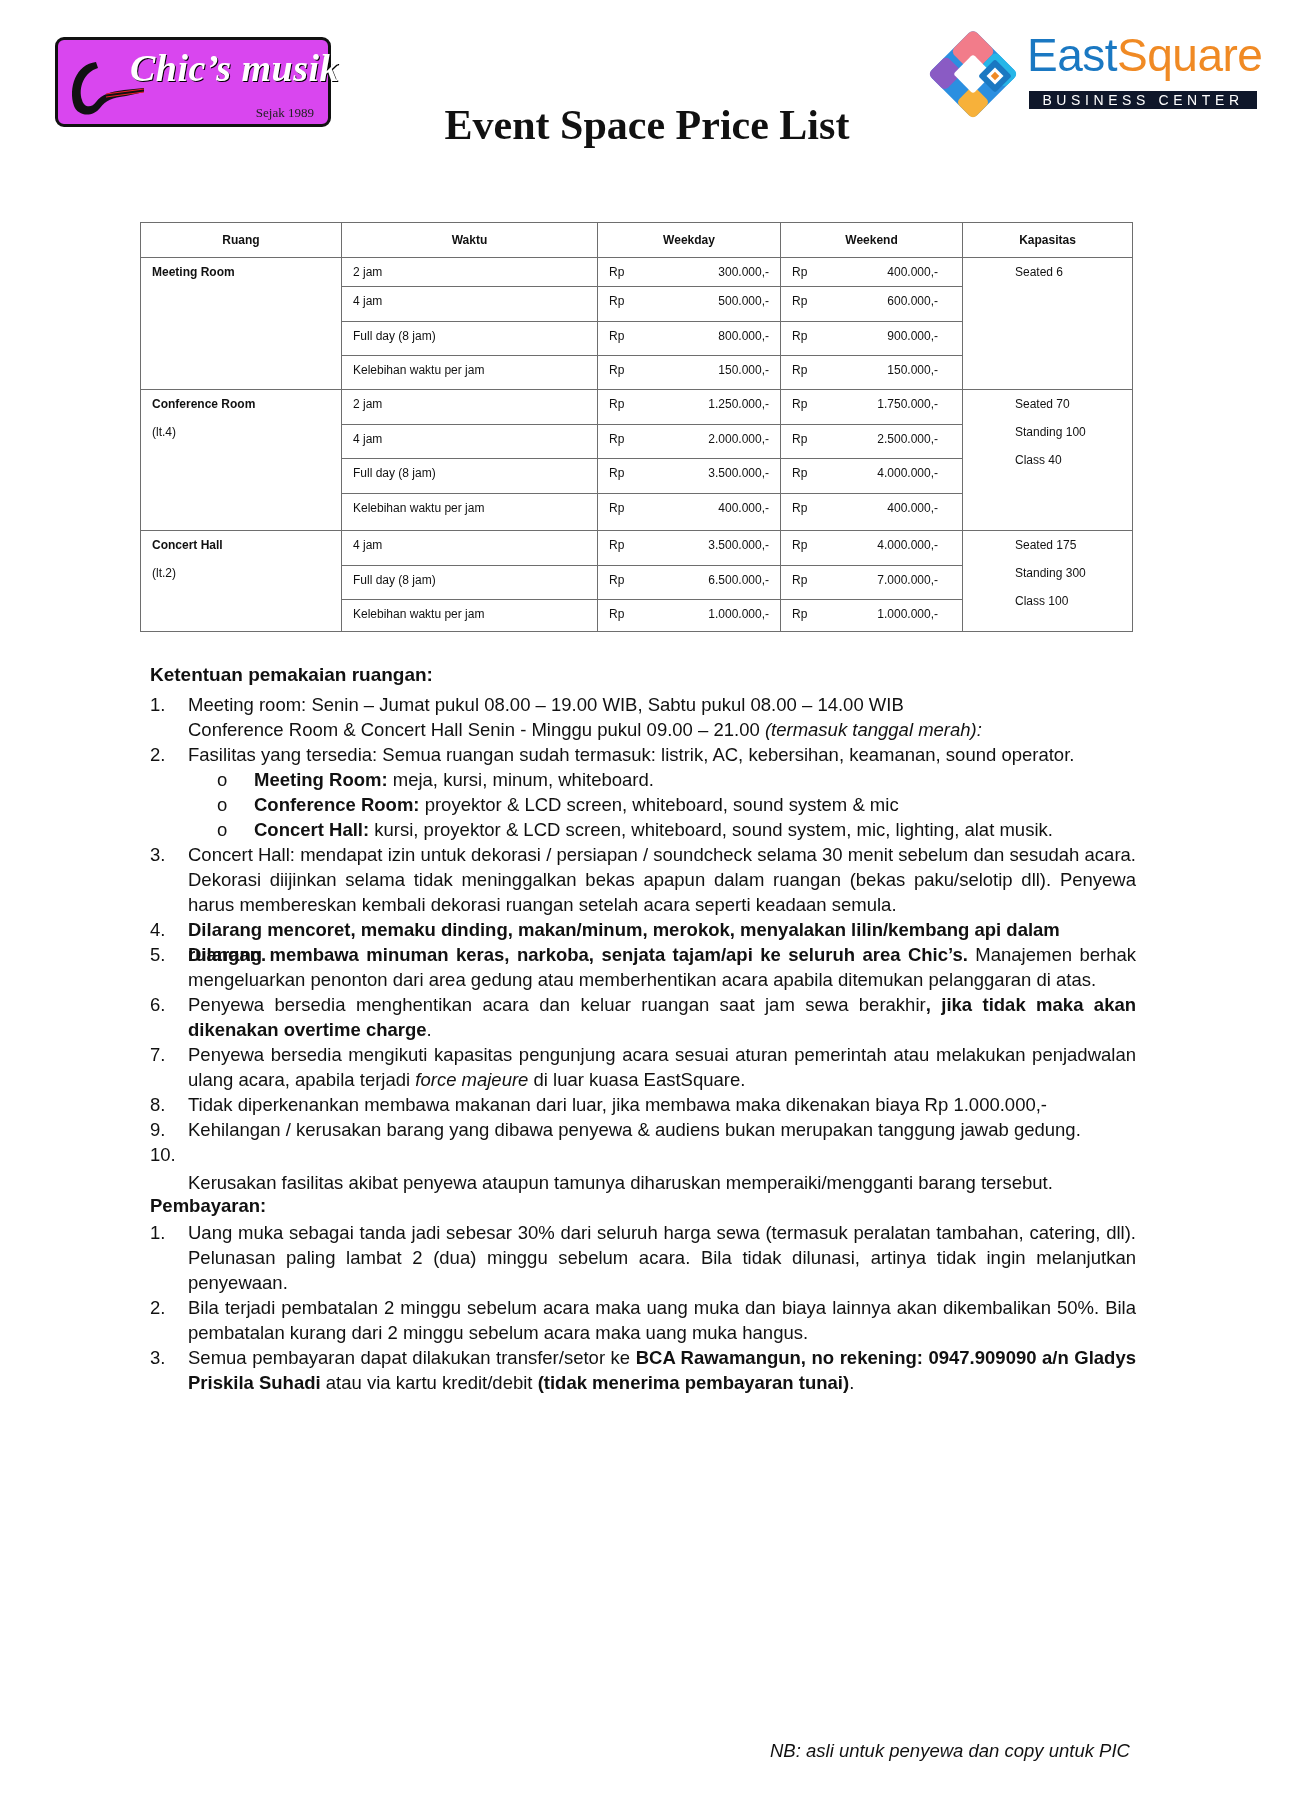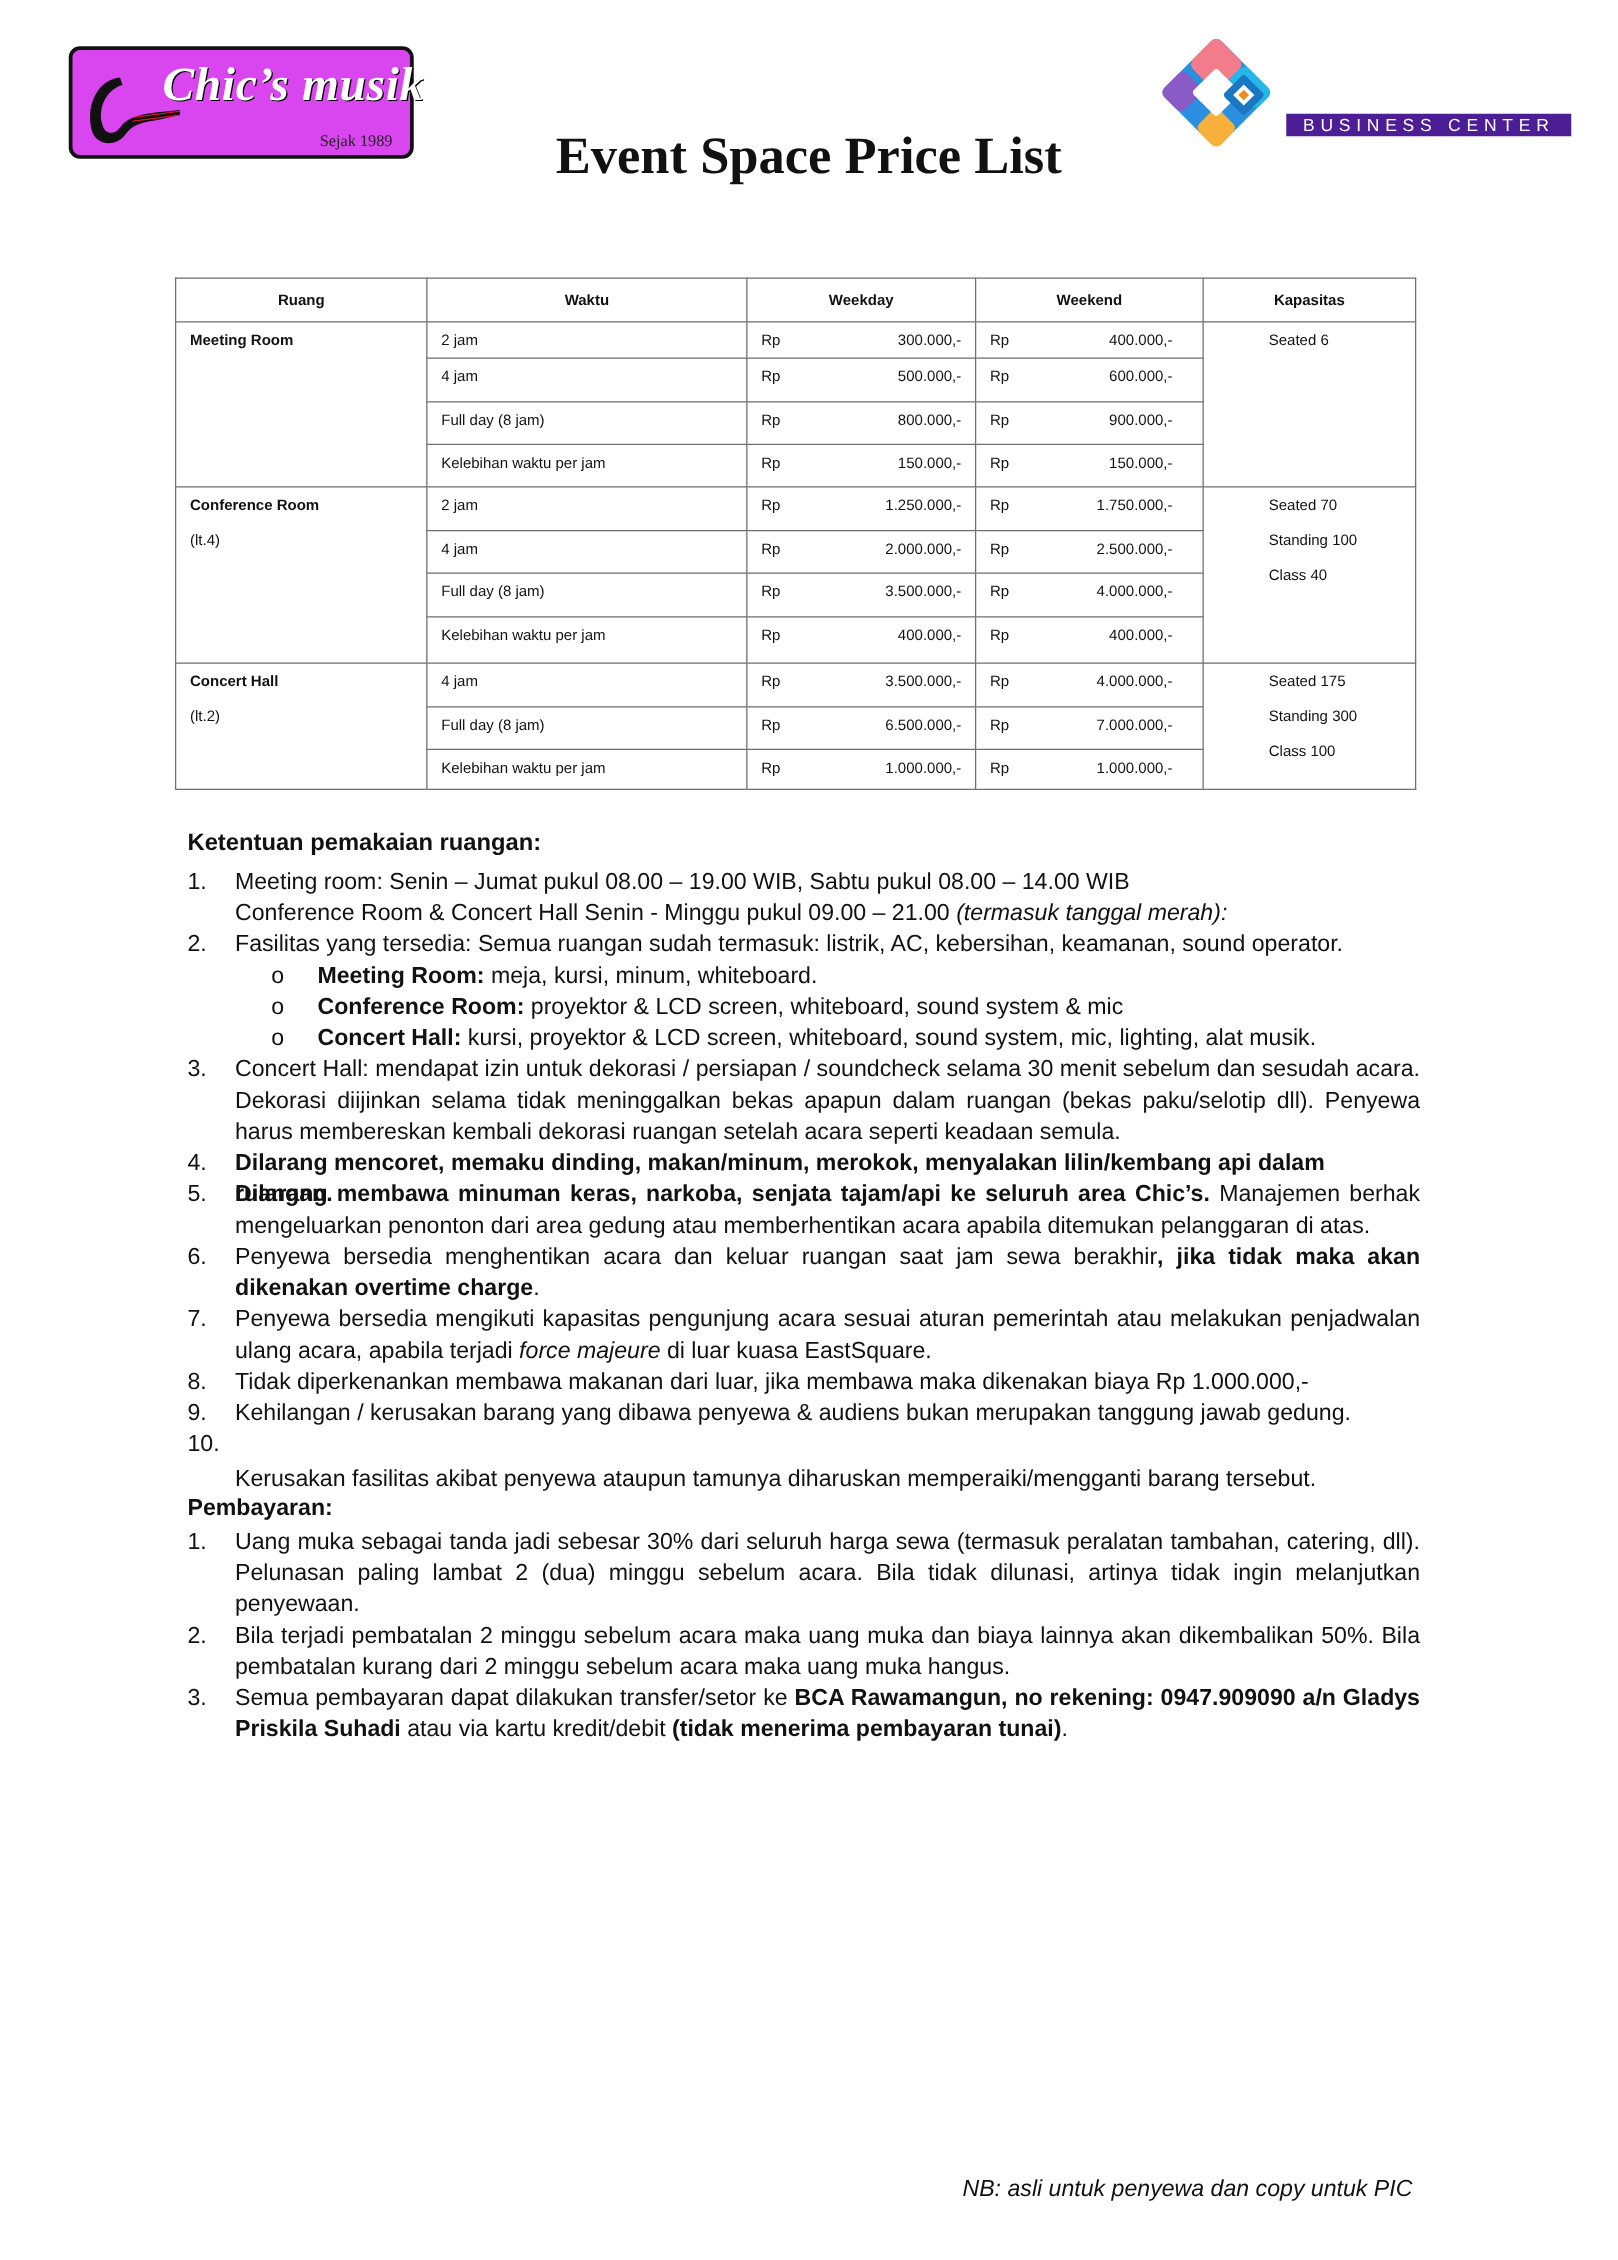--- a/index.html
+++ b/index.html
@@ -10,21 +10,21 @@
   #chics-logo { left:55px; top:37px; width:276px; height:90px; background:#d946ef; border:3px solid #111; border-radius:9px; box-sizing:border-box; }
   #chics-logo .brand { position:absolute; left:72px; top:6px; font-family:"Liberation Serif", serif; font-style:italic; font-weight:bold; font-size:38px; color:#fff; letter-spacing:0.5px; text-shadow:1px 1px 0 #000; white-space:nowrap; }
   #chics-logo .since { position:absolute; right:14px; bottom:3px; font-family:"Liberation Serif", serif; font-size:13px; color:#222;margin-left:36px; }
   #chics-logo svg { position:absolute; left:8px; top:18px; }
 
   
   #es-logo { left:925px; top:26px; width:335px; height:96px; }
   #es-logo .word { position:absolute; left:102px; top:2px; font-size:46px; font-family:"Liberation Sans", sans-serif; letter-spacing:-0.5px; white-space:nowrap; }
   #es-logo .east { color:#1a78c2; }
   #es-logo .square { color:#f08a24; }
-  #es-logo .bar { position:absolute; left:104px; top:65px; width:228px; height:18px; background:#4c1d95; color:#fff; font-size:14px; letter-spacing:4.6px; text-align:center; line-height:18px; white-space:nowrap; }
+  #es-logo .bar { position:absolute; left:104px; top:65px; width:228px; height:18px; background:#0f172a; color:#fff; font-size:14px; letter-spacing:4.6px; text-align:center; line-height:18px; white-space:nowrap; }
 
   
   #doc-title { left:0; width:1294px; top:101px; text-align:center; font-family:"Liberation Serif", serif; font-weight:bold; font-size:42px; color:#111; }
 
   
   #price-table { left:140px; top:222px; border-collapse:collapse; font-size:12px; color:#111; }
   #price-table th, #price-table td { border:1.5px solid #6e6e6e; padding:0 11px; vertical-align:top; line-height:28px; }
   #price-table th { font-weight:bold; text-align:center; height:34px; vertical-align:middle; }
   #price-table td.room { font-weight:normal; }
   #price-table td.room .rname { font-weight:bold; display:block; }
@@ -65,20 +65,21 @@
       <rect x="-32" y="6" width="24" height="26" rx="5" fill="#8a5bc4"></rect>
       <rect x="8" y="8" width="24" height="24" rx="5" fill="#f7b13a"></rect>
       <rect x="-14" y="-14" width="28" height="28" rx="3" fill="#fff"></rect>
     </g>
     <g transform="translate(70 50) rotate(45)">
       <rect x="-12" y="-12" width="24" height="24" rx="3" fill="#1a78c2"></rect>
       <rect x="-6" y="-6" width="12" height="12" fill="#fff"></rect>
       <rect x="-3" y="-3" width="6" height="6" fill="#f08a24"></rect>
     </g>
   </svg>
+  <div class="word"><span class="east">East</span><span class="square">Square</span></div>
   <div class="bar">BUSINESS CENTER</div>
 </div>
 
 <div id="doc-title" class="abs">Event Space Price List</div>
 
 <table id="price-table" class="abs">
   <colgroup>
     <col style="width:201px">
       <col style="width:256px">
       <col style="width:169px">

